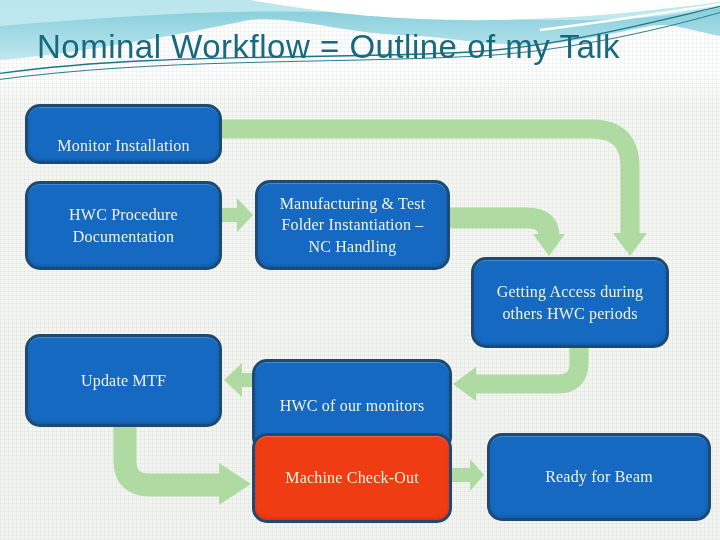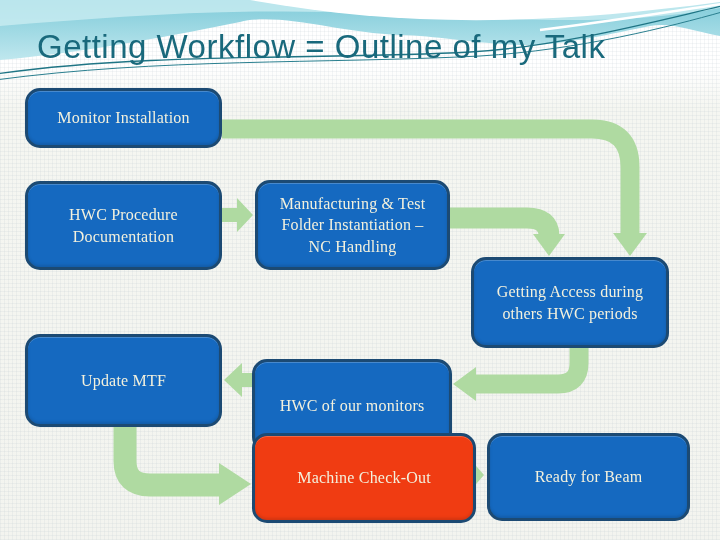--- a/index.html
+++ b/index.html
@@ -34,28 +34,28 @@
     text-align:center; padding:4px 10px;
     font-family:"Liberation Serif","DejaVu Serif",serif;
     font-size:16px; line-height:1.35; letter-spacing:.2px;
     color: var(--box-text,#f3f1dd);
     box-shadow: inset 0 1px 0 rgba(255,255,255,.22), inset 0 -2px 3px rgba(0,0,0,.12);
   }
   .box span { white-space:pre-line; }
   .box.blue { background: var(--box-blue,#1569c0); }
   .box.red  { background: var(--box-red,#f03c12); }
 
-  .b1 { left:25px;  top:88px;  width:197px; height:60px; }
+  .b1 { left:25px;  top:104px;  width:197px; height:60px;align-items:flex-end; }
   .b2 { left:25px;  top:181px; width:197px; height:89px; }
   .b3 { left:255px; top:180px; width:195px; height:90px; }
   .b4 { left:471px; top:257px; width:198px; height:91px; }
   .b5 { left:25px;  top:334px; width:197px; height:93px; }
   .b6 { left:252px; top:334px; width:200px; height:93px;margin-top:25px; }
-  .b7 { left:252px; top:433px; width:224px; height:90px; }
-  .b8 { left:487px; top:433px; width:203px; height:88px; }
+  .b7 { left:252px; top:433px; width:200px; height:90px; }
+  .b8 { left:487px; top:433px; width:224px; height:88px; }
 
   .arrow-line { fill:none; stroke: var(--arrow-green,#afdaa1); }
   .arrow-fill { fill: var(--arrow-green,#afdaa1); stroke:none; }
 </style>
 </head>
 <body>
 
 <div class="slide">
 
   <svg class="waves" width="720" height="100" viewBox="0 0 720 100">
@@ -66,21 +66,21 @@
       </linearGradient>
     </defs>
     <path fill="url(#wg)" d="M0 0 L720 0 L720 36 C690 30 670 22 650 26 C610 34 560 46 520 45 C470 43 440 36 400 35 C340 33 280 12 240 22 C180 34 90 52 0 60 Z"></path>
     <path fill="#c9ecf1" opacity="0.8" d="M0 0 L720 0 L720 8 C600 30 480 16 330 12 C210 9 100 18 0 26 Z"></path>
     <path fill="#ffffff" d="M250 0 C400 27 540 26 720 2 L720 0 Z"></path>
     <path class="" fill="none" stroke="#1f7585" stroke-width="1.3" d="M-5 74 C150 52 330 60 470 52 C560 47 660 20 722 6"></path>
     <path fill="none" stroke="#2a7f8f" stroke-width="1" d="M-5 80 C160 58 320 64 480 56 C580 50 672 26 722 12"></path>
     <path fill="none" stroke="#ffffff" stroke-width="2.4" d="M540 30 C620 20 680 10 722 4"></path>
   </svg>
 
-  <h1 class="title">Getting Workflow = Outline of my Talk</h1>
+  <h1 class="title">Nominal Workflow = Outline of my Talk</h1>
 
   <svg class="arrows" width="720" height="540" viewBox="0 0 720 540">
 
     <path class="arrow-line" stroke-width="19" d="M222 129 L592 129 Q630 129 630 167 L630 235"></path>
     <polygon class="arrow-fill" points="613,233 647,233 630,256"></polygon>
 
     <polygon class="arrow-fill" points="222,208 237,208 237,198 253,215 237,232 237,222 222,222"></polygon>
 
     <path class="arrow-line" stroke-width="21" d="M450 218 L527 218 Q549 218 549 236"></path>
     <polygon class="arrow-fill" points="533,234 565,234 549,256"></polygon>

